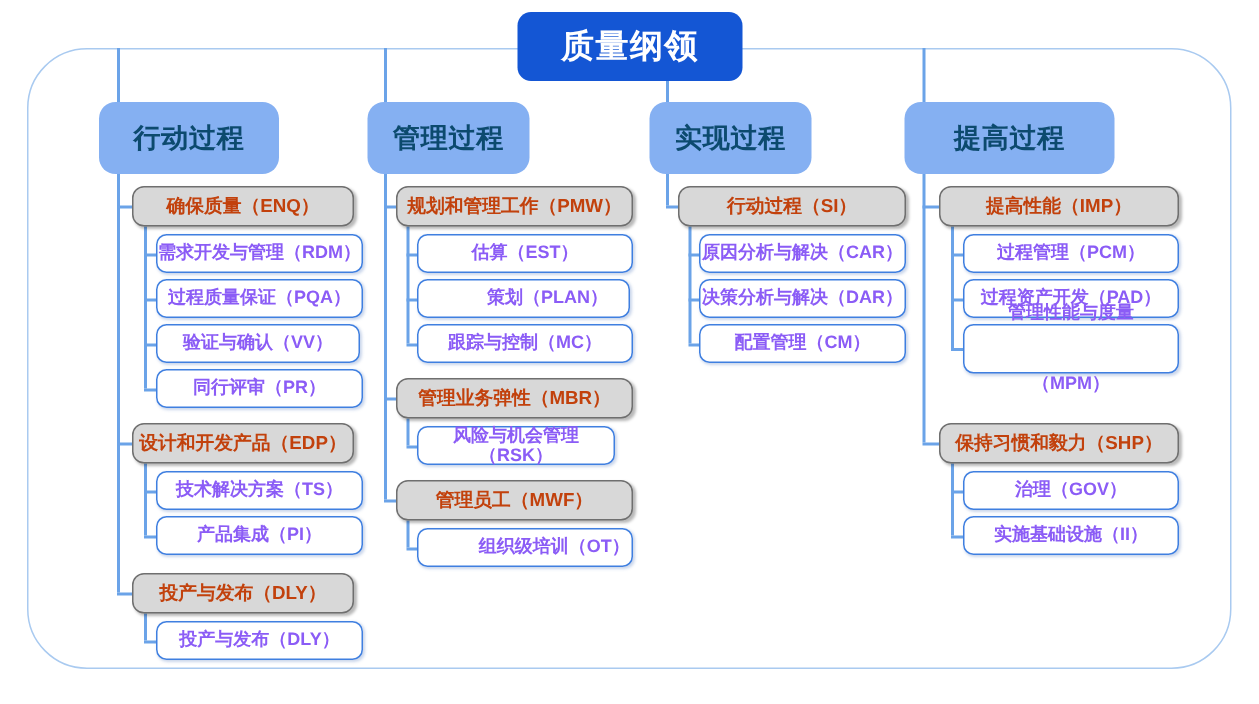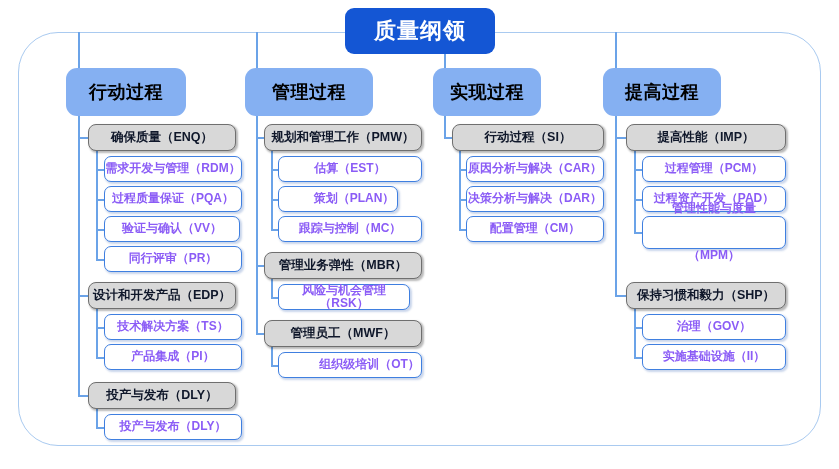--- a/index.html
+++ b/index.html
@@ -23,31 +23,31 @@
     background:#1456d4;border-radius:9px;
     display:flex;align-items:center;justify-content:center;
     color:#ffffff;font-size:22px;font-weight:700;letter-spacing:1px;
     z-index:6;
   }
 
   
   .col-head{
     position:absolute;height:48px;background:#85b0f2;border-radius:11px;
     display:flex;align-items:center;justify-content:center;
-    color:#000000;font-size:18px;font-weight:700;letter-spacing:.5px;
+    color:#0c4a6e;font-size:18px;font-weight:700;letter-spacing:.5px;
     z-index:5;
   }
 
   
   .grp{
     position:absolute;height:27px;background:#d8d8d8;
     border:1.4px solid #6f6f6f;border-radius:8px;
     box-shadow:1.5px 1.5px 2px rgba(0,0,0,.28);
     display:flex;align-items:center;justify-content:center;
-    color:#0f172a;font-size:12.5px;font-weight:700;
+    color:#c2410c;font-size:12.5px;font-weight:700;
     box-sizing:border-box;z-index:4;
   }
 
   
   .leaf{
     position:absolute;height:26px;background:#ffffff;
     border:1.3px solid #3f7fe0;border-radius:7px;
     box-shadow:1.2px 1.2px 2px rgba(80,120,190,.30);
     display:flex;align-items:center;justify-content:center;
     color:#8b5cf6;font-size:12px;font-weight:700;text-align:center;
@@ -89,30 +89,30 @@
       <div class="ln v" style="left:96px;top:309px;width:1.6px;height:48px;background:#6ba3e8;"></div>
       <div class="ln h" style="left:96px;top:327px;width:8px;height:1.6px;background:#6ba3e8;"></div>
       <div class="leaf" style="left:104px;top:314px;width:138px;border-color:#3f7fe0;">技术解决方案（TS）</div>
       <div class="ln h" style="left:96px;top:357px;width:8px;height:1.6px;background:#6ba3e8;"></div>
       <div class="leaf" style="left:104px;top:344px;width:138px;border-color:#3f7fe0;">产品集成（PI）</div>
       <div class="ln h" style="left:78px;top:395px;width:10px;height:1.6px;background:#6ba3e8;"></div>
       <div class="grp" style="left:88px;top:382px;width:148px;background:#d8d8d8;border-color:#6f6f6f;">投产与发布（DLY）</div>
       <div class="ln v" style="left:96px;top:409px;width:1.6px;height:18px;background:#6ba3e8;"></div>
       <div class="ln h" style="left:96px;top:427px;width:8px;height:1.6px;background:#6ba3e8;"></div>
       <div class="leaf" style="left:104px;top:414px;width:138px;border-color:#3f7fe0;">投产与发布（DLY）</div>
-      <div class="col-head" style="left:245px;top:68px;width:128px;background:#85b0f2;">管理过程</div>
+      <div class="col-head" style="left:245px;top:68px;width:108px;background:#85b0f2;">管理过程</div>
       <div class="ln v" style="left:256px;top:32px;width:1.6px;height:36px;background:#6ba3e8;"></div>
       <div class="ln v" style="left:256px;top:116px;width:1.6px;height:217px;background:#6ba3e8;"></div>
       <div class="ln h" style="left:256px;top:137px;width:8px;height:1.6px;background:#6ba3e8;"></div>
       <div class="grp" style="left:264px;top:124px;width:158px;background:#d8d8d8;border-color:#6f6f6f;">规划和管理工作（PMW）</div>
       <div class="ln v" style="left:271px;top:151px;width:1.6px;height:78px;background:#6ba3e8;"></div>
       <div class="ln h" style="left:271px;top:169px;width:7px;height:1.6px;background:#6ba3e8;"></div>
       <div class="leaf" style="left:278px;top:156px;width:144px;border-color:#3f7fe0;">估算（EST）</div>
       <div class="ln h" style="left:271px;top:199px;width:7px;height:1.6px;background:#6ba3e8;"></div>
-      <div class="leaf" style="left:278px;top:186px;width:120px;border-color:#3f7fe0;padding-left:32px;">策划（PLAN）</div>
+      <div class="leaf" style="left:278px;top:186px;width:142px;border-color:#3f7fe0;padding-left:32px;">策划（PLAN）</div>
       <div class="ln h" style="left:271px;top:229px;width:7px;height:1.6px;background:#6ba3e8;"></div>
       <div class="leaf" style="left:278px;top:216px;width:144px;border-color:#3f7fe0;">跟踪与控制（MC）</div>
       <div class="ln h" style="left:256px;top:265px;width:8px;height:1.6px;background:#6ba3e8;"></div>
       <div class="grp" style="left:264px;top:252px;width:158px;background:#d8d8d8;border-color:#6f6f6f;">管理业务弹性（MBR）</div>
       <div class="ln v" style="left:271px;top:279px;width:1.6px;height:18px;background:#6ba3e8;"></div>
       <div class="ln h" style="left:271px;top:297px;width:7px;height:1.6px;background:#6ba3e8;"></div>
       <div class="leaf" style="left:278px;top:284px;width:132px;border-color:#3f7fe0;">风险与机会管理（RSK）</div>
       <div class="ln h" style="left:256px;top:333px;width:8px;height:1.6px;background:#6ba3e8;"></div>
       <div class="grp" style="left:264px;top:320px;width:158px;background:#d8d8d8;border-color:#6f6f6f;">管理员工（MWF）</div>
       <div class="ln v" style="left:271px;top:347px;width:1.6px;height:18px;background:#6ba3e8;"></div>
@@ -123,21 +123,21 @@
       <div class="ln v" style="left:444px;top:116px;width:1.6px;height:21px;background:#6ba3e8;"></div>
       <div class="ln h" style="left:444px;top:137px;width:8px;height:1.6px;background:#6ba3e8;"></div>
       <div class="grp" style="left:452px;top:124px;width:152px;background:#d8d8d8;border-color:#6f6f6f;">行动过程（SI）</div>
       <div class="ln v" style="left:459px;top:151px;width:1.6px;height:78px;background:#6ba3e8;"></div>
       <div class="ln h" style="left:459px;top:169px;width:7px;height:1.6px;background:#6ba3e8;"></div>
       <div class="leaf" style="left:466px;top:156px;width:138px;border-color:#3f7fe0;">原因分析与解决（CAR）</div>
       <div class="ln h" style="left:459px;top:199px;width:7px;height:1.6px;background:#6ba3e8;"></div>
       <div class="leaf" style="left:466px;top:186px;width:138px;border-color:#3f7fe0;">决策分析与解决（DAR）</div>
       <div class="ln h" style="left:459px;top:229px;width:7px;height:1.6px;background:#6ba3e8;"></div>
       <div class="leaf" style="left:466px;top:216px;width:138px;border-color:#3f7fe0;">配置管理（CM）</div>
-      <div class="col-head" style="left:603px;top:68px;width:118px;background:#85b0f2;">提高过程</div>
+      <div class="col-head" style="left:603px;top:68px;width:140px;background:#85b0f2;">提高过程</div>
       <div class="ln v" style="left:615px;top:32px;width:1.6px;height:36px;background:#6ba3e8;"></div>
       <div class="ln v" style="left:615px;top:116px;width:1.6px;height:179px;background:#6ba3e8;"></div>
       <div class="ln h" style="left:615px;top:137px;width:11px;height:1.6px;background:#6ba3e8;"></div>
       <div class="grp" style="left:626px;top:124px;width:160px;background:#d8d8d8;border-color:#6f6f6f;">提高性能（IMP）</div>
       <div class="ln v" style="left:634px;top:151px;width:1.6px;height:81px;background:#6ba3e8;"></div>
       <div class="ln h" style="left:634px;top:169px;width:8px;height:1.6px;background:#6ba3e8;"></div>
       <div class="leaf" style="left:642px;top:156px;width:144px;border-color:#3f7fe0;">过程管理（PCM）</div>
       <div class="ln h" style="left:634px;top:199px;width:8px;height:1.6px;background:#6ba3e8;"></div>
       <div class="leaf" style="left:642px;top:186px;width:144px;border-color:#3f7fe0;">过程资产开发（PAD）</div>
       <div class="ln h" style="left:634px;top:232px;width:8px;height:1.6px;background:#6ba3e8;"></div>

